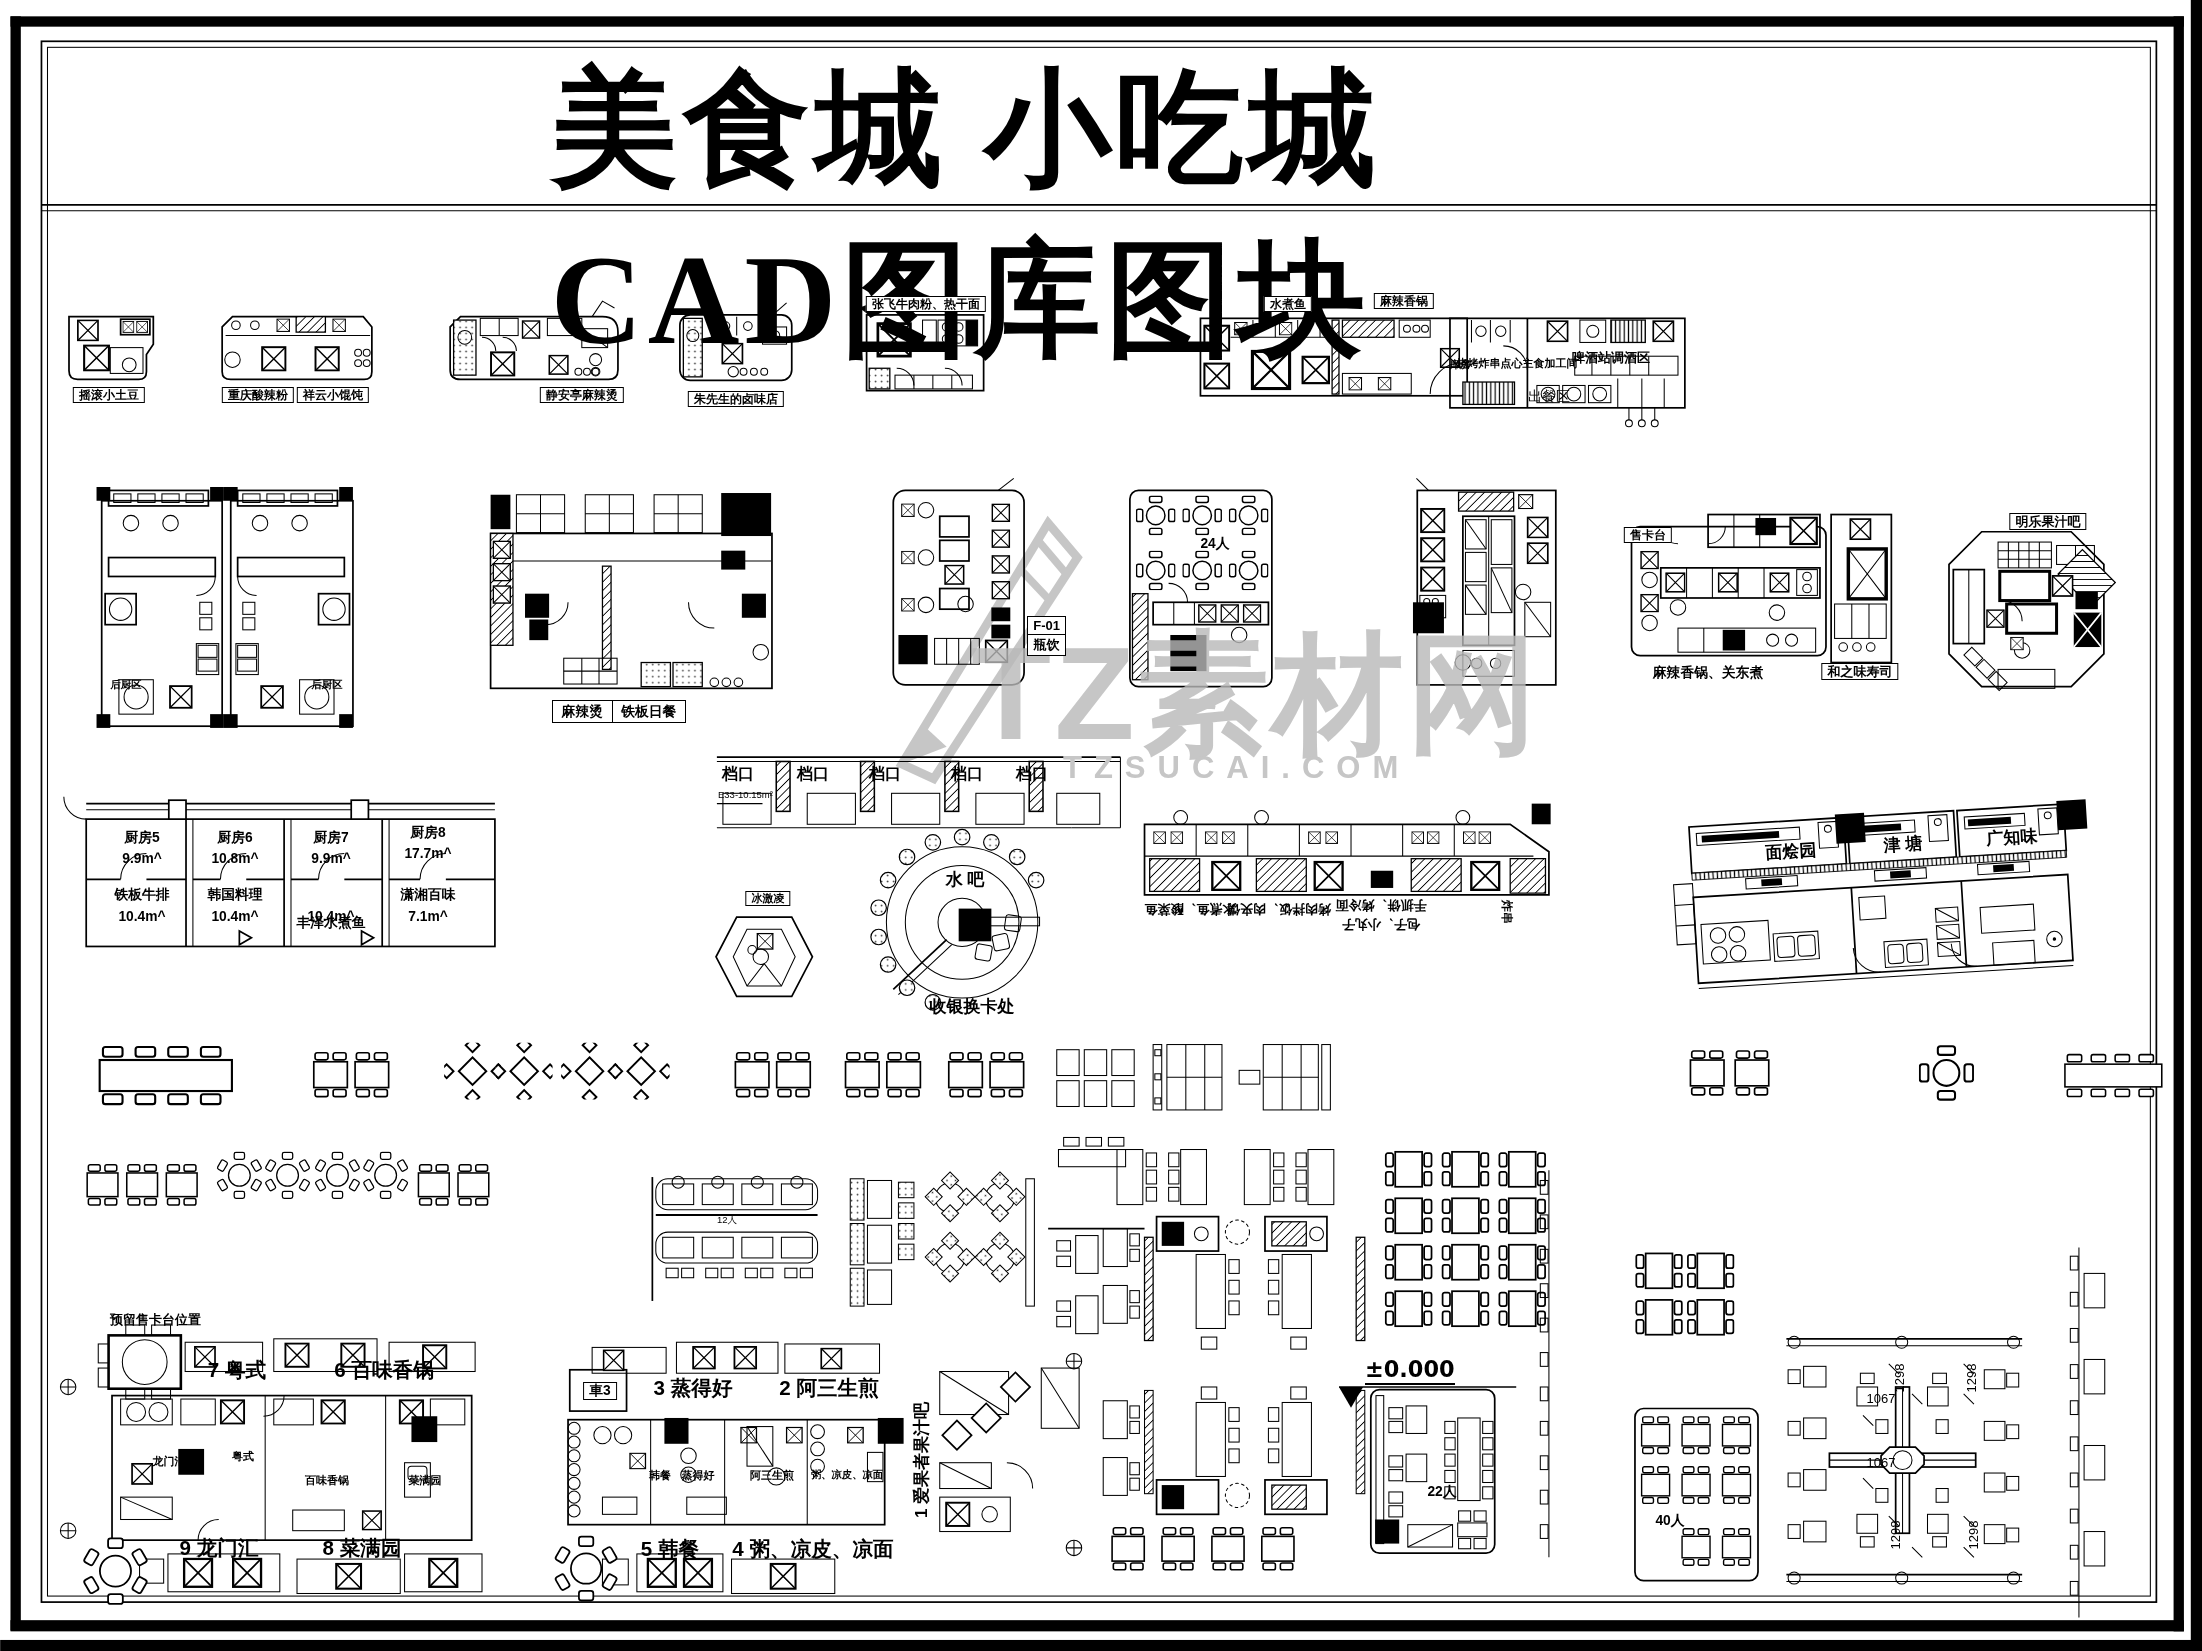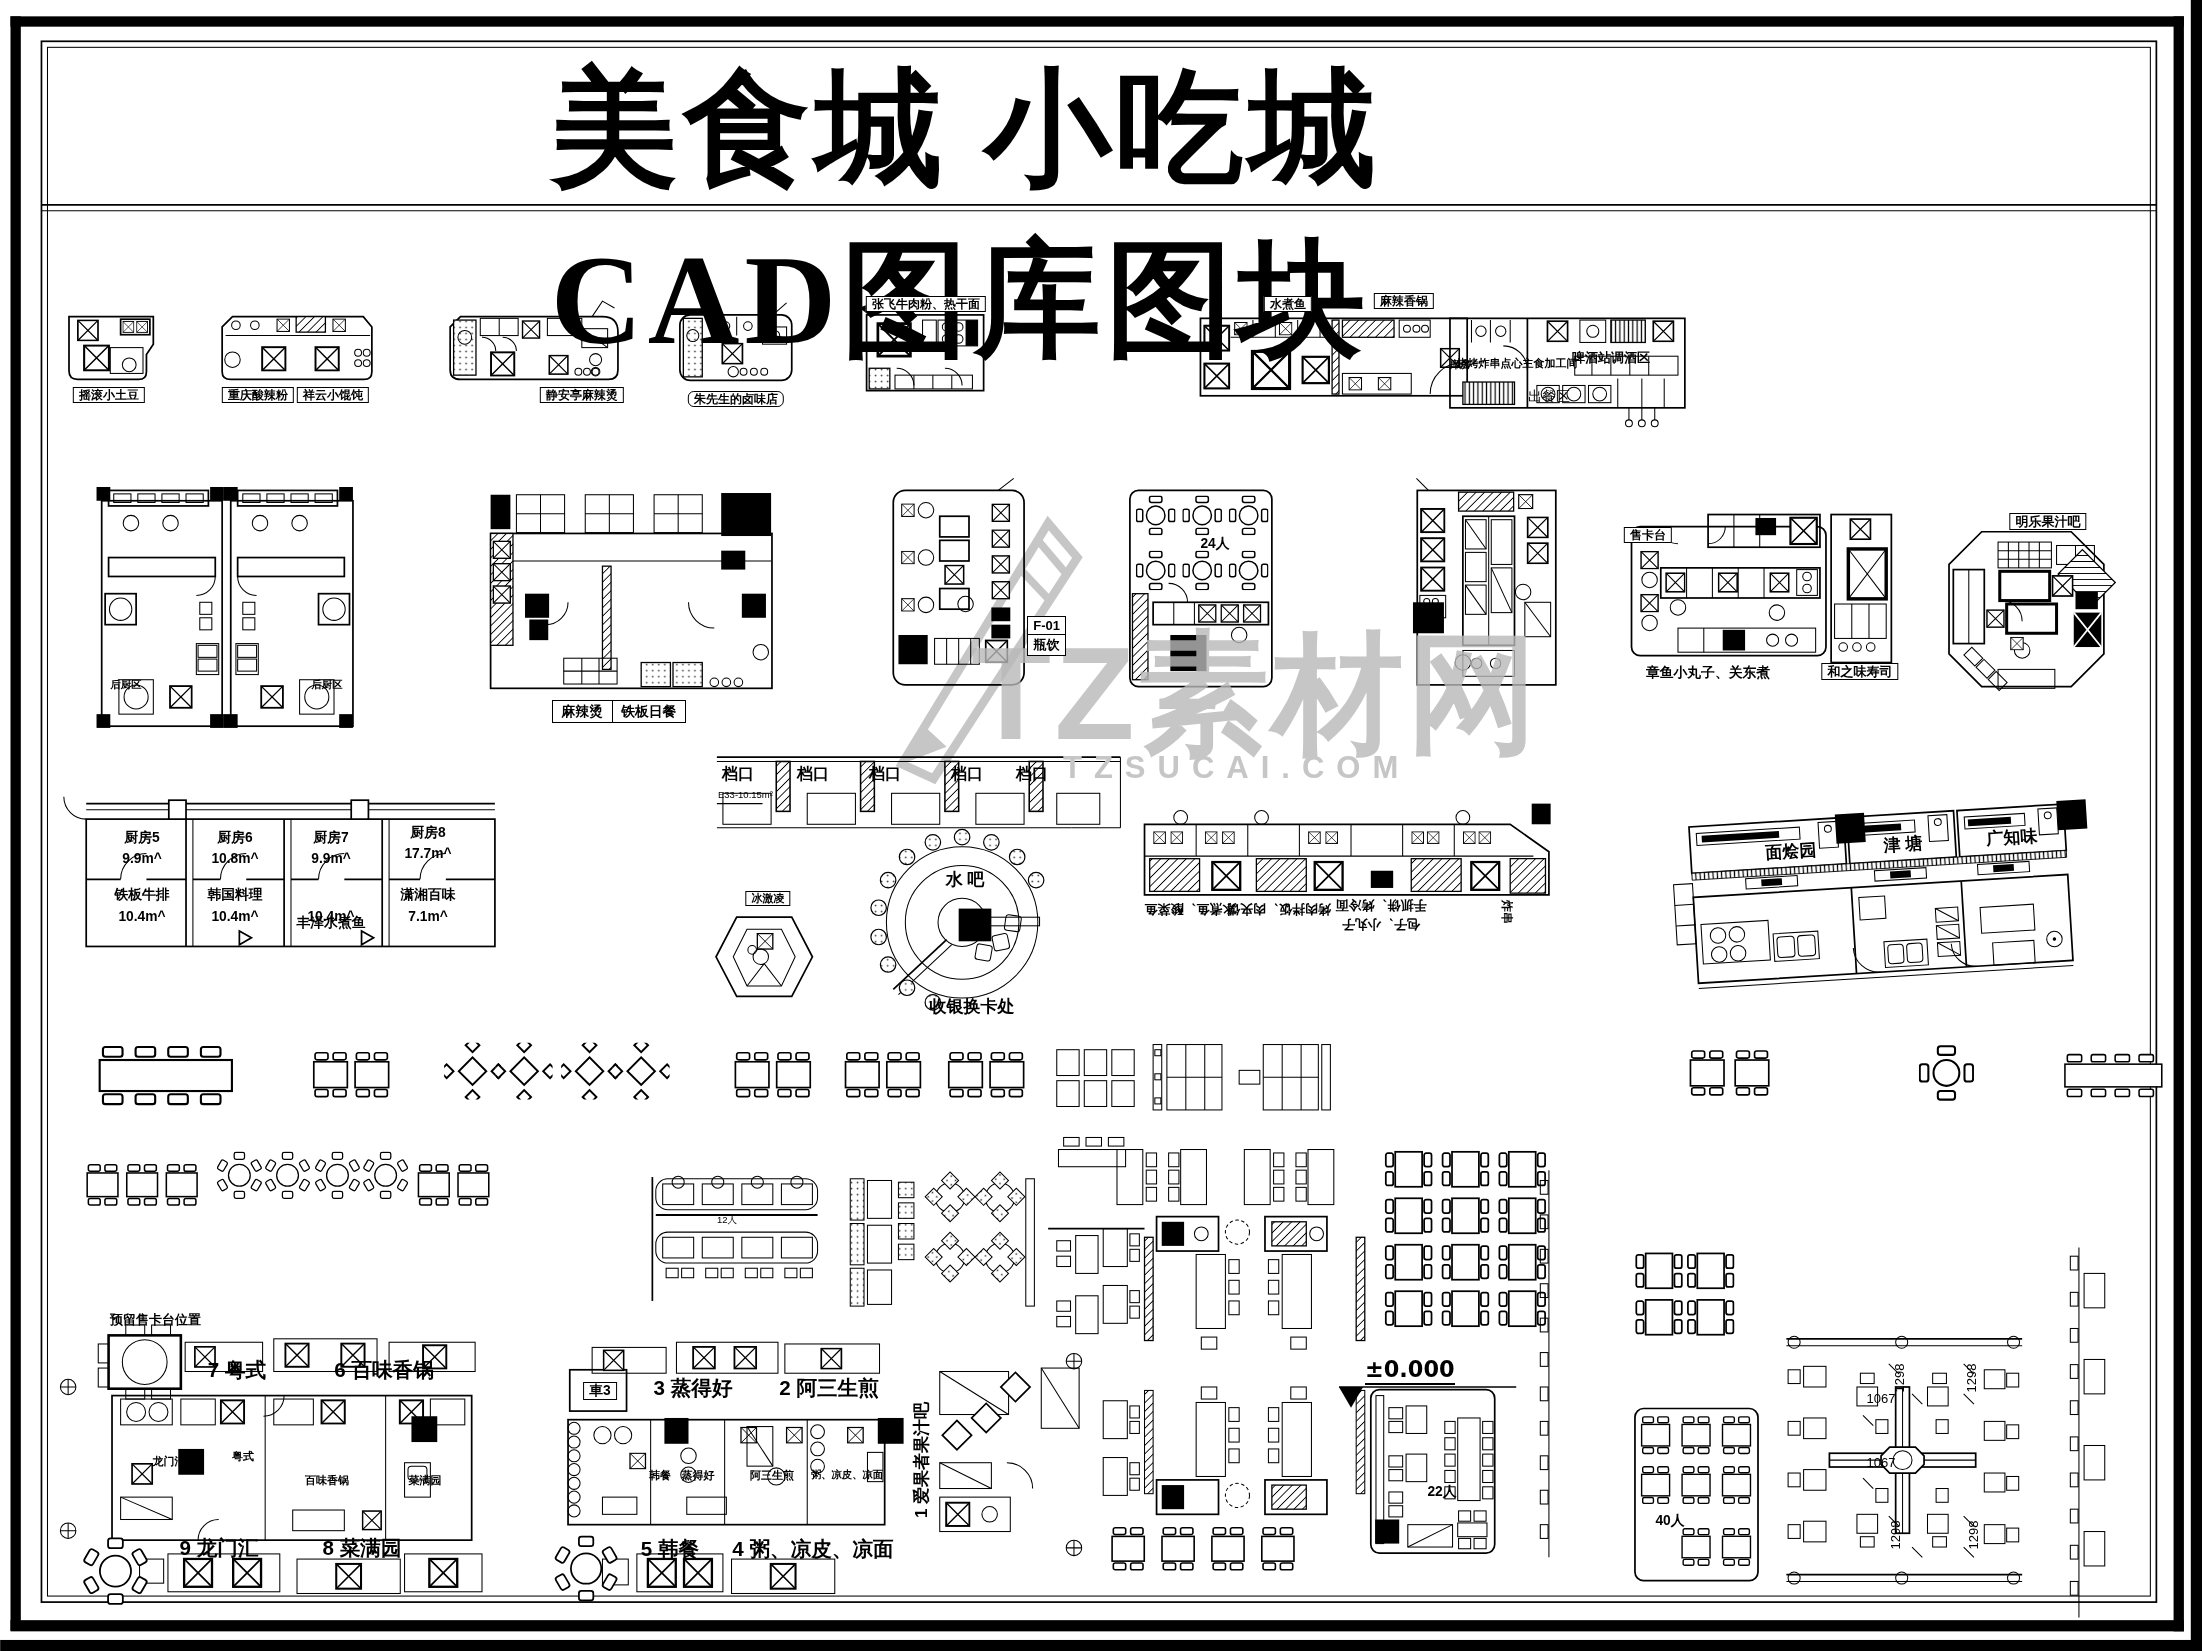--- a/index.html
+++ b/index.html
@@ -1184,42 +1184,42 @@
 </svg>
 
 <div class="title">美食城 小吃城 CAD图库图块</div>
 <div class="wm-brand">TZ素材网</div>
 <div class="wm-site">TZSUCAI.COM</div>
 
 <span class="lbl boxed b f14 ctr" style="left:109px;top:387px;">摇滚小土豆</span>
 <span class="lbl boxed b f14 ctr" style="left:258px;top:387px;">重庆酸辣粉</span>
 <span class="lbl boxed b f14 ctr" style="left:333px;top:387px;">祥云小馄饨</span>
 <span class="lbl boxed b f14 ctr" style="left:582px;top:387px;">静安亭麻辣烫</span>
-<span class="lbl boxed b f14 ctr" style="left:736px;top:391px;border-radius:6px;">朱先生的卤味店</span>
+<span class="lbl boxed b f14 ctr" style="left:736px;top:391px;">朱先生的卤味店</span>
 <span class="lbl boxed b f14 ctr" style="left:926px;top:296px;">张飞牛肉粉、热干面</span>
 <span class="lbl boxed b f14 ctr" style="left:1288px;top:296px;">水煮鱼</span>
 <span class="lbl boxed b f14 ctr" style="left:1404px;top:293px;">麻辣香锅</span>
 <span class="lbl b f12 ctr" style="left:1460px;top:360px;">库房</span>
 <span class="lbl b f13 ctr" style="left:1517px;top:358px;">烧烤炸串点心主食加工间</span>
 <span class="lbl b f15 ctr" style="left:1611px;top:351px;">啤酒站调酒区</span>
 <span class="lbl f9 ctr" style="left:1549px;top:389px;">出餐区</span>
 
 <span class="lbl b f12 ctr" style="left:126px;top:680px;">后厨区</span>
 <span class="lbl b f12 ctr" style="left:327px;top:680px;">后厨区</span>
 <div class="twocell" style="left:552px;top:700px;">
   <span>麻辣烫</span>
   <span>铁板日餐</span>
 </div>
 <div class="stack" style="left:1027px;top:616px;">
   <span>F-01</span>
   <span>瓶饮</span>
 </div>
 <span class="lbl b f16 ctr" style="left:1215px;top:537px;">24人</span>
 <span class="lbl boxed b f14 ctr" style="left:1648px;top:527px;">售卡台</span>
-<span class="lbl b f16 ctr" style="left:1708px;top:666px;">章鱼小丸子、关东煮</span>
+<span class="lbl b f16 ctr" style="left:1708px;top:666px;">麻辣香锅、关东煮</span>
 <span class="lbl boxed b f15 ctr" style="left:1860px;top:663px;">和之味寿司</span>
 <span class="lbl boxed b f15 ctr" style="left:2048px;top:513px;">明乐果汁吧</span>
 
 <span class="lbl b f16 ctr" style="left:142px;top:831px;">厨房5</span>
 <span class="lbl b f16 ctr" style="left:142px;top:852px;">9.9m^</span>
 <span class="lbl b f16 ctr" style="left:142px;top:888px;">铁板牛排</span>
 <span class="lbl b f16 ctr" style="left:142px;top:910px;">10.4m^</span>
 <span class="lbl b f16 ctr" style="left:235px;top:831px;">厨房6</span>
 <span class="lbl b f16 ctr" style="left:235px;top:852px;">10.8m^</span>
 <span class="lbl b f16 ctr" style="left:235px;top:888px;">韩国料理</span>

